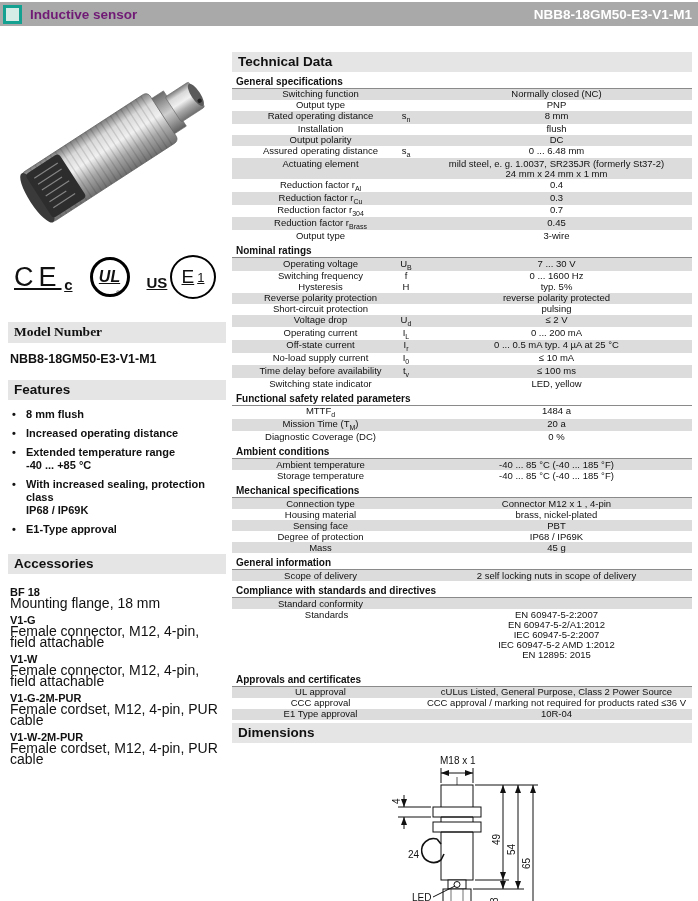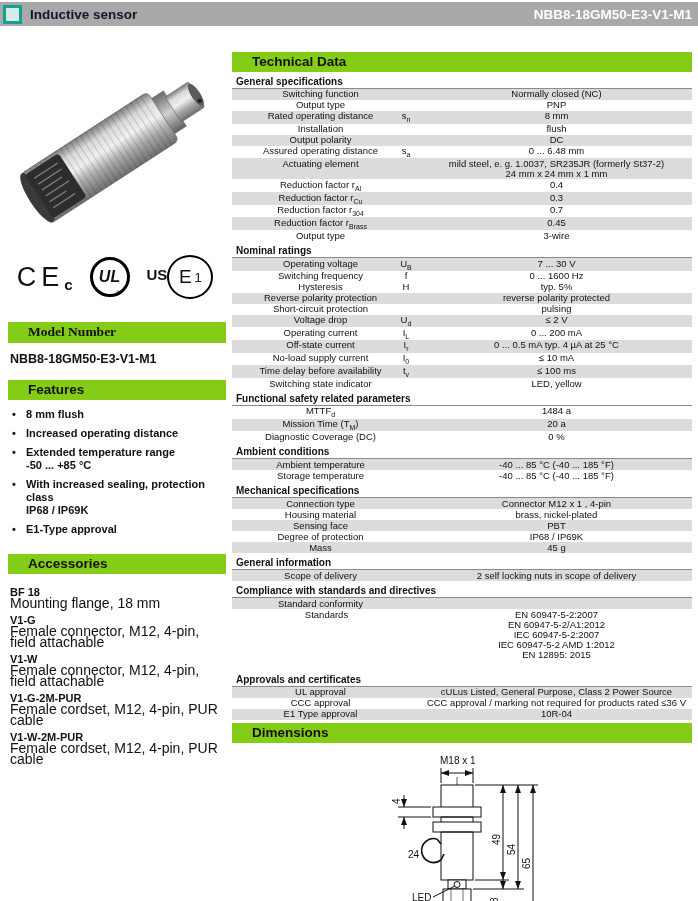--- a/index.html
+++ b/index.html
@@ -3,40 +3,40 @@
 <meta charset="utf-8">
 <style>
   * { margin:0; padding:0; box-sizing:border-box; }
   html,body { width:698px; height:901px; background:#fff; font-family:"Liberation Sans", sans-serif; color:#111; }
   body { position:relative; overflow:hidden; }
 
   
   .page-header { position:absolute; top:2px; left:0; width:698px; height:24px;
     background:#a9a9a9; display:flex; align-items:center; }
   .brand-sq { width:19px; height:19px; background:#d4ebe6; border:3px solid #15a192; margin:0 8px 0 3px; }
-  .hdr-title { color:#0f172a; font-weight:bold; font-size:13.5px; flex:1; }
+  .hdr-title { color:#701a75; font-weight:bold; font-size:13.5px; flex:1; }
   .hdr-part { color:#fff; font-weight:bold; font-size:13.5px; margin-right:6px; }
 
   
   .left-col  { position:absolute; top:48px; left:8px;  width:218px; }
   .right-col { position:absolute; top:52px; left:232px; width:460px; }
 
-  .bar { background:#84cc16; font-weight:bold; font-size:13.5px; padding:2px 6px 3px 20px; }
+  .bar { background:#e5e5e5; font-weight:bold; font-size:13.5px; padding:2px 6px 3px 6px; }
 
   
   .photo-wrap { width:218px; height:196px; }
-  .certs { display:flex; align-items:center; justify-content:center; padding:8px 10px 4px 6px; height:62px; }
+  .certs { display:flex; align-items:center; justify-content:space-between; padding:8px 10px 4px 6px; height:62px;text-decoration:underline; }
   .ce-mark { font-size:27px; letter-spacing:5px; font-weight:500; }
   .cul-mark { display:flex; align-items:center; position:relative; }
   .cul-c  { font-size:15px; font-weight:bold; align-self:flex-end; margin-bottom:4px; }
   .cul-circle { width:40px; height:40px; border:3px solid #000; border-radius:50%;
     display:flex; align-items:center; justify-content:center; margin:0 17px; position:relative; }
   .cul-ul { font-weight:bold; font-size:16px; font-style:italic; }
   .cul-reg { position:absolute; bottom:-2px; right:6px; font-size:6px; }
-  .cul-us { font-size:15px; font-weight:bold; align-self:flex-end; margin-bottom:14px; }
+  .cul-us { font-size:15px; font-weight:bold; align-self:flex-end; margin-bottom:6px; }
   .e1-mark { width:46px; height:44px; border:2.5px solid #000; border-radius:50%;
     display:flex; align-items:center; justify-content:center; font-size:19px; }
   .e1-num { font-size:13px; margin-left:3px; }
 
   .model-bar { margin-top:16px;font-family:Liberation Serif, serif; }
   .model-value { font-weight:bold; font-size:12.5px; padding:9px 2px 12px 2px; }
   .features-bar { margin-top:2px; }
   .features-list { padding:8px 0 10px 2px; }
   .feat-item { display:flex; margin-bottom:6px; }
   .bullet { width:16px; font-weight:bold; font-size:11px; padding-left:2px; }
@@ -136,21 +136,21 @@
       <div class="feat-item">
         <span class="bullet">•</span>
         <div class="feat-text">
           <div>Increased operating distance</div>
         </div>
       </div>
       <div class="feat-item">
         <span class="bullet">•</span>
         <div class="feat-text">
           <div>Extended temperature range</div>
-          <div>-50 ... +85 °C</div>
+          <div>-40 ... +85 °C</div>
         </div>
       </div>
       <div class="feat-item">
         <span class="bullet">•</span>
         <div class="feat-text">
           <div>With increased sealing, protection</div>
           <div>class</div>
           <div>IP68 / IP69K</div>
         </div>
       </div>

